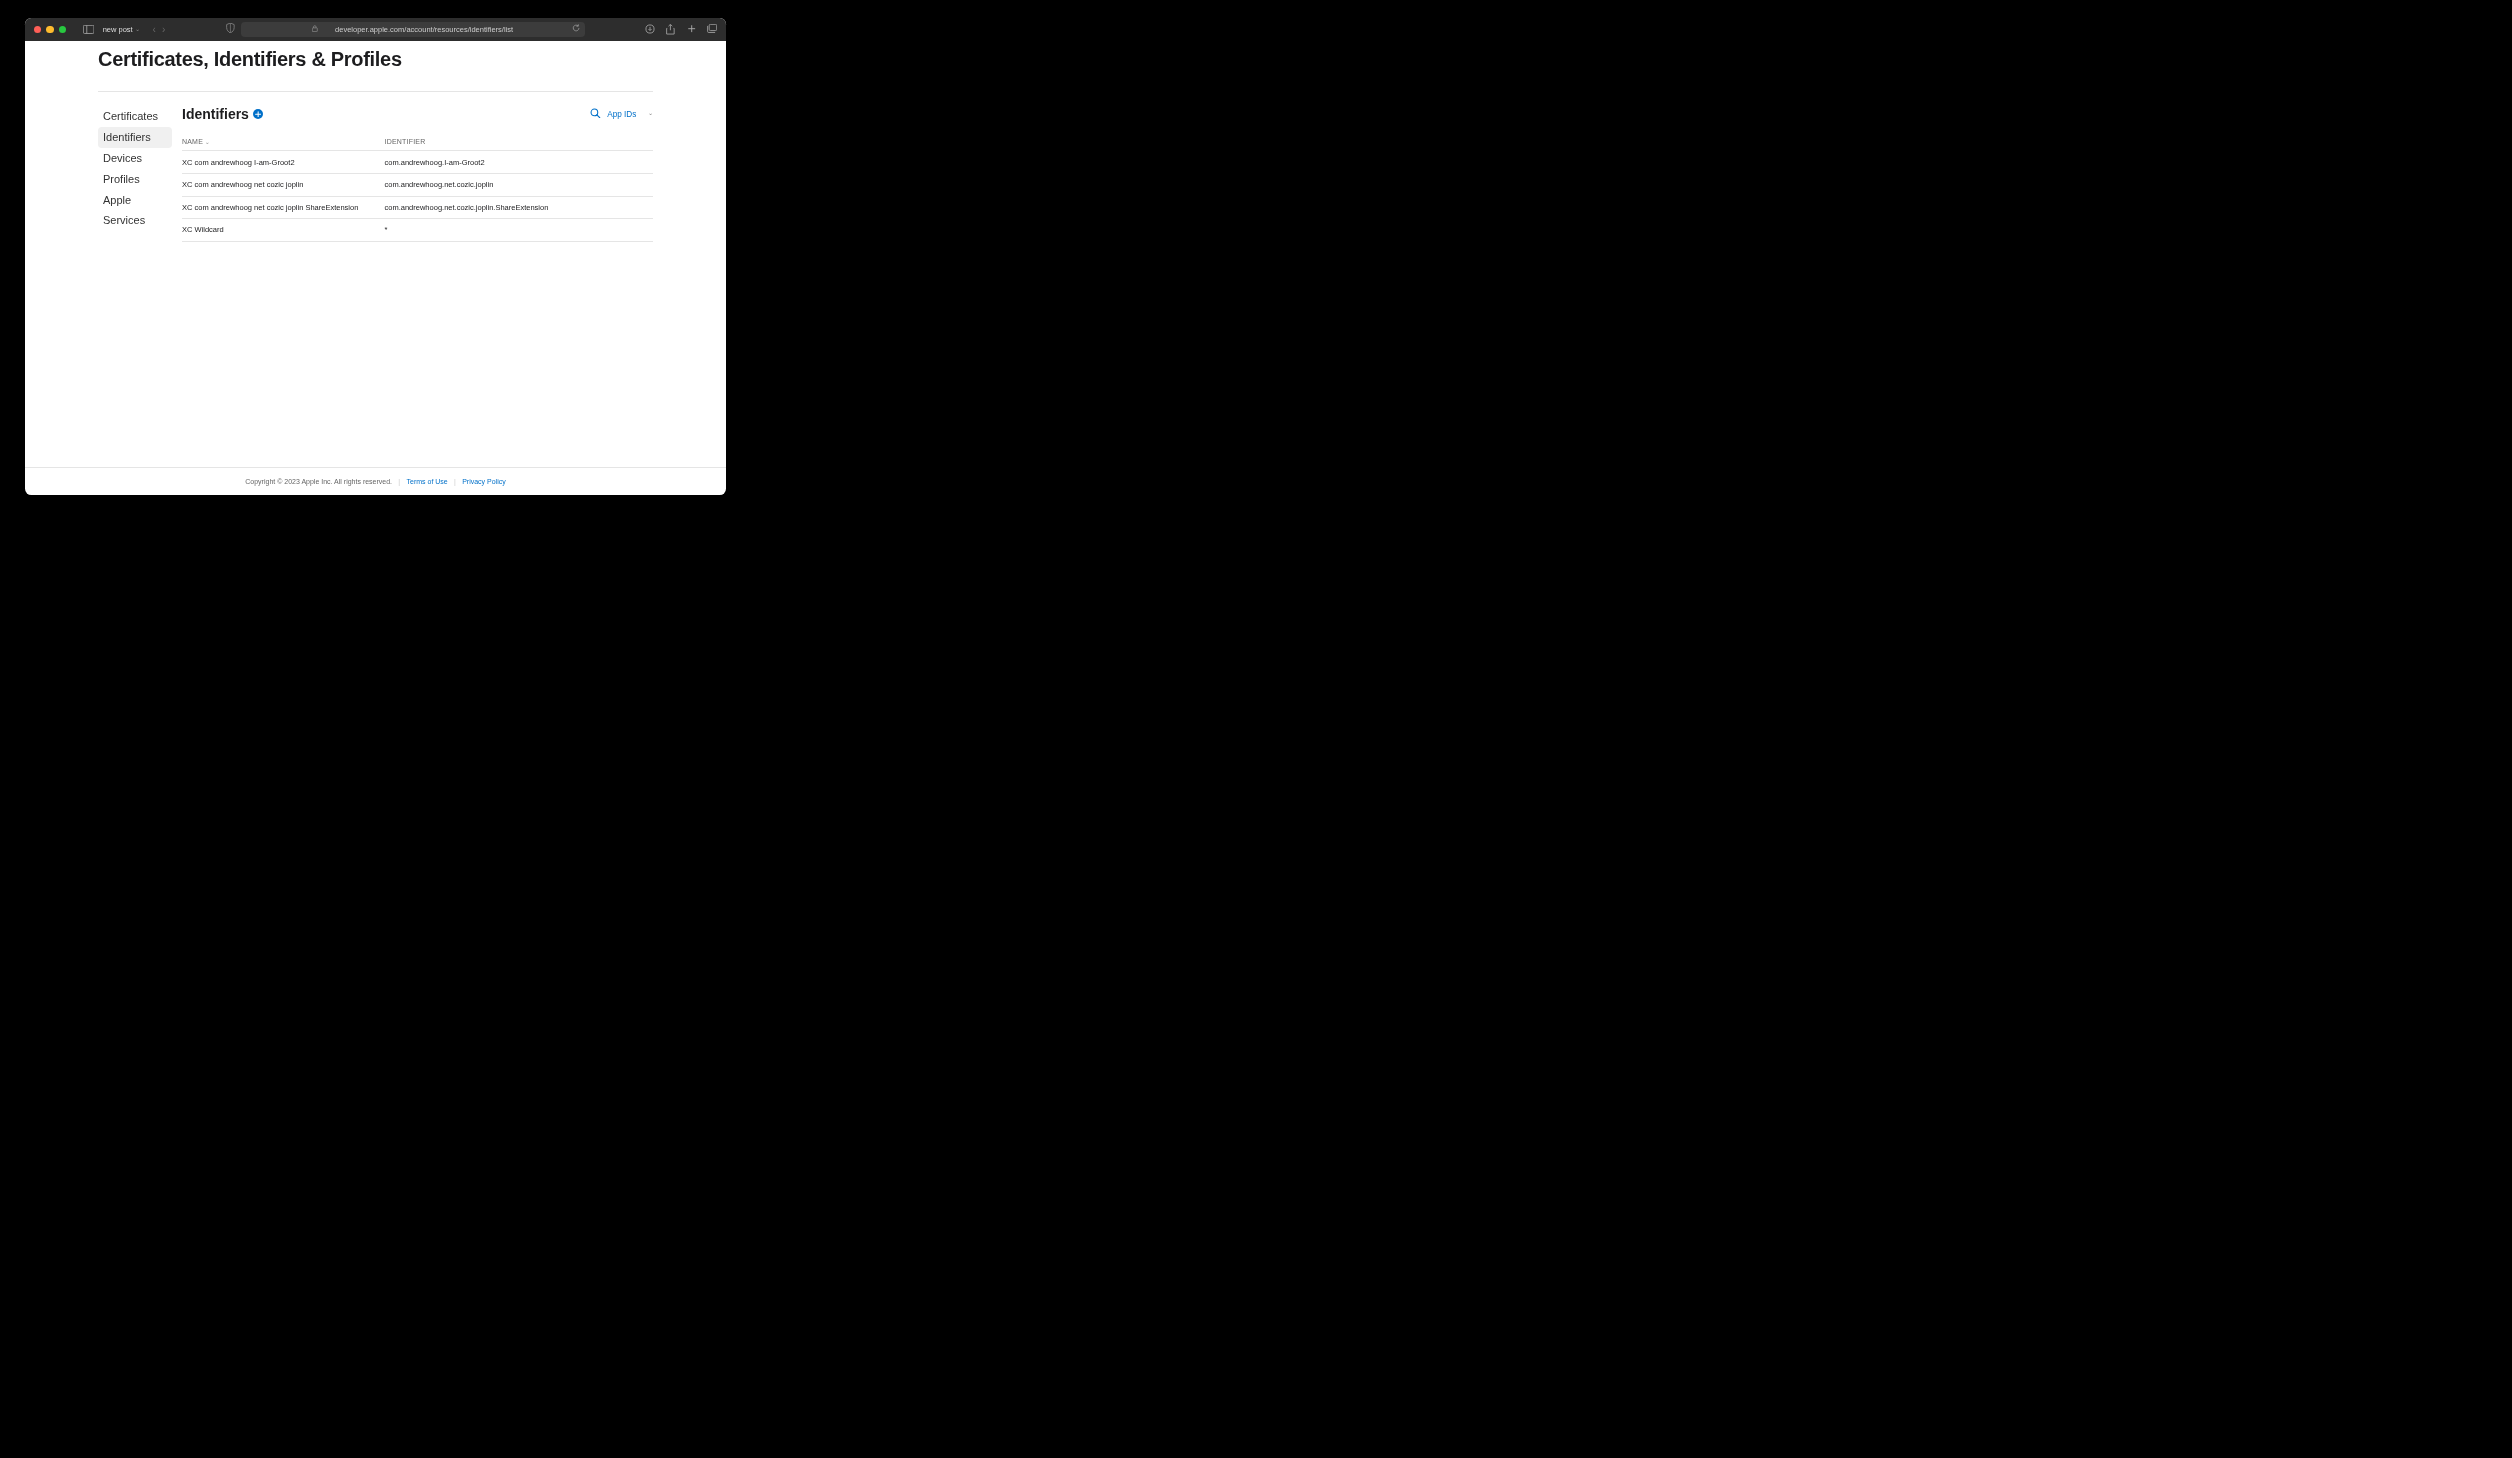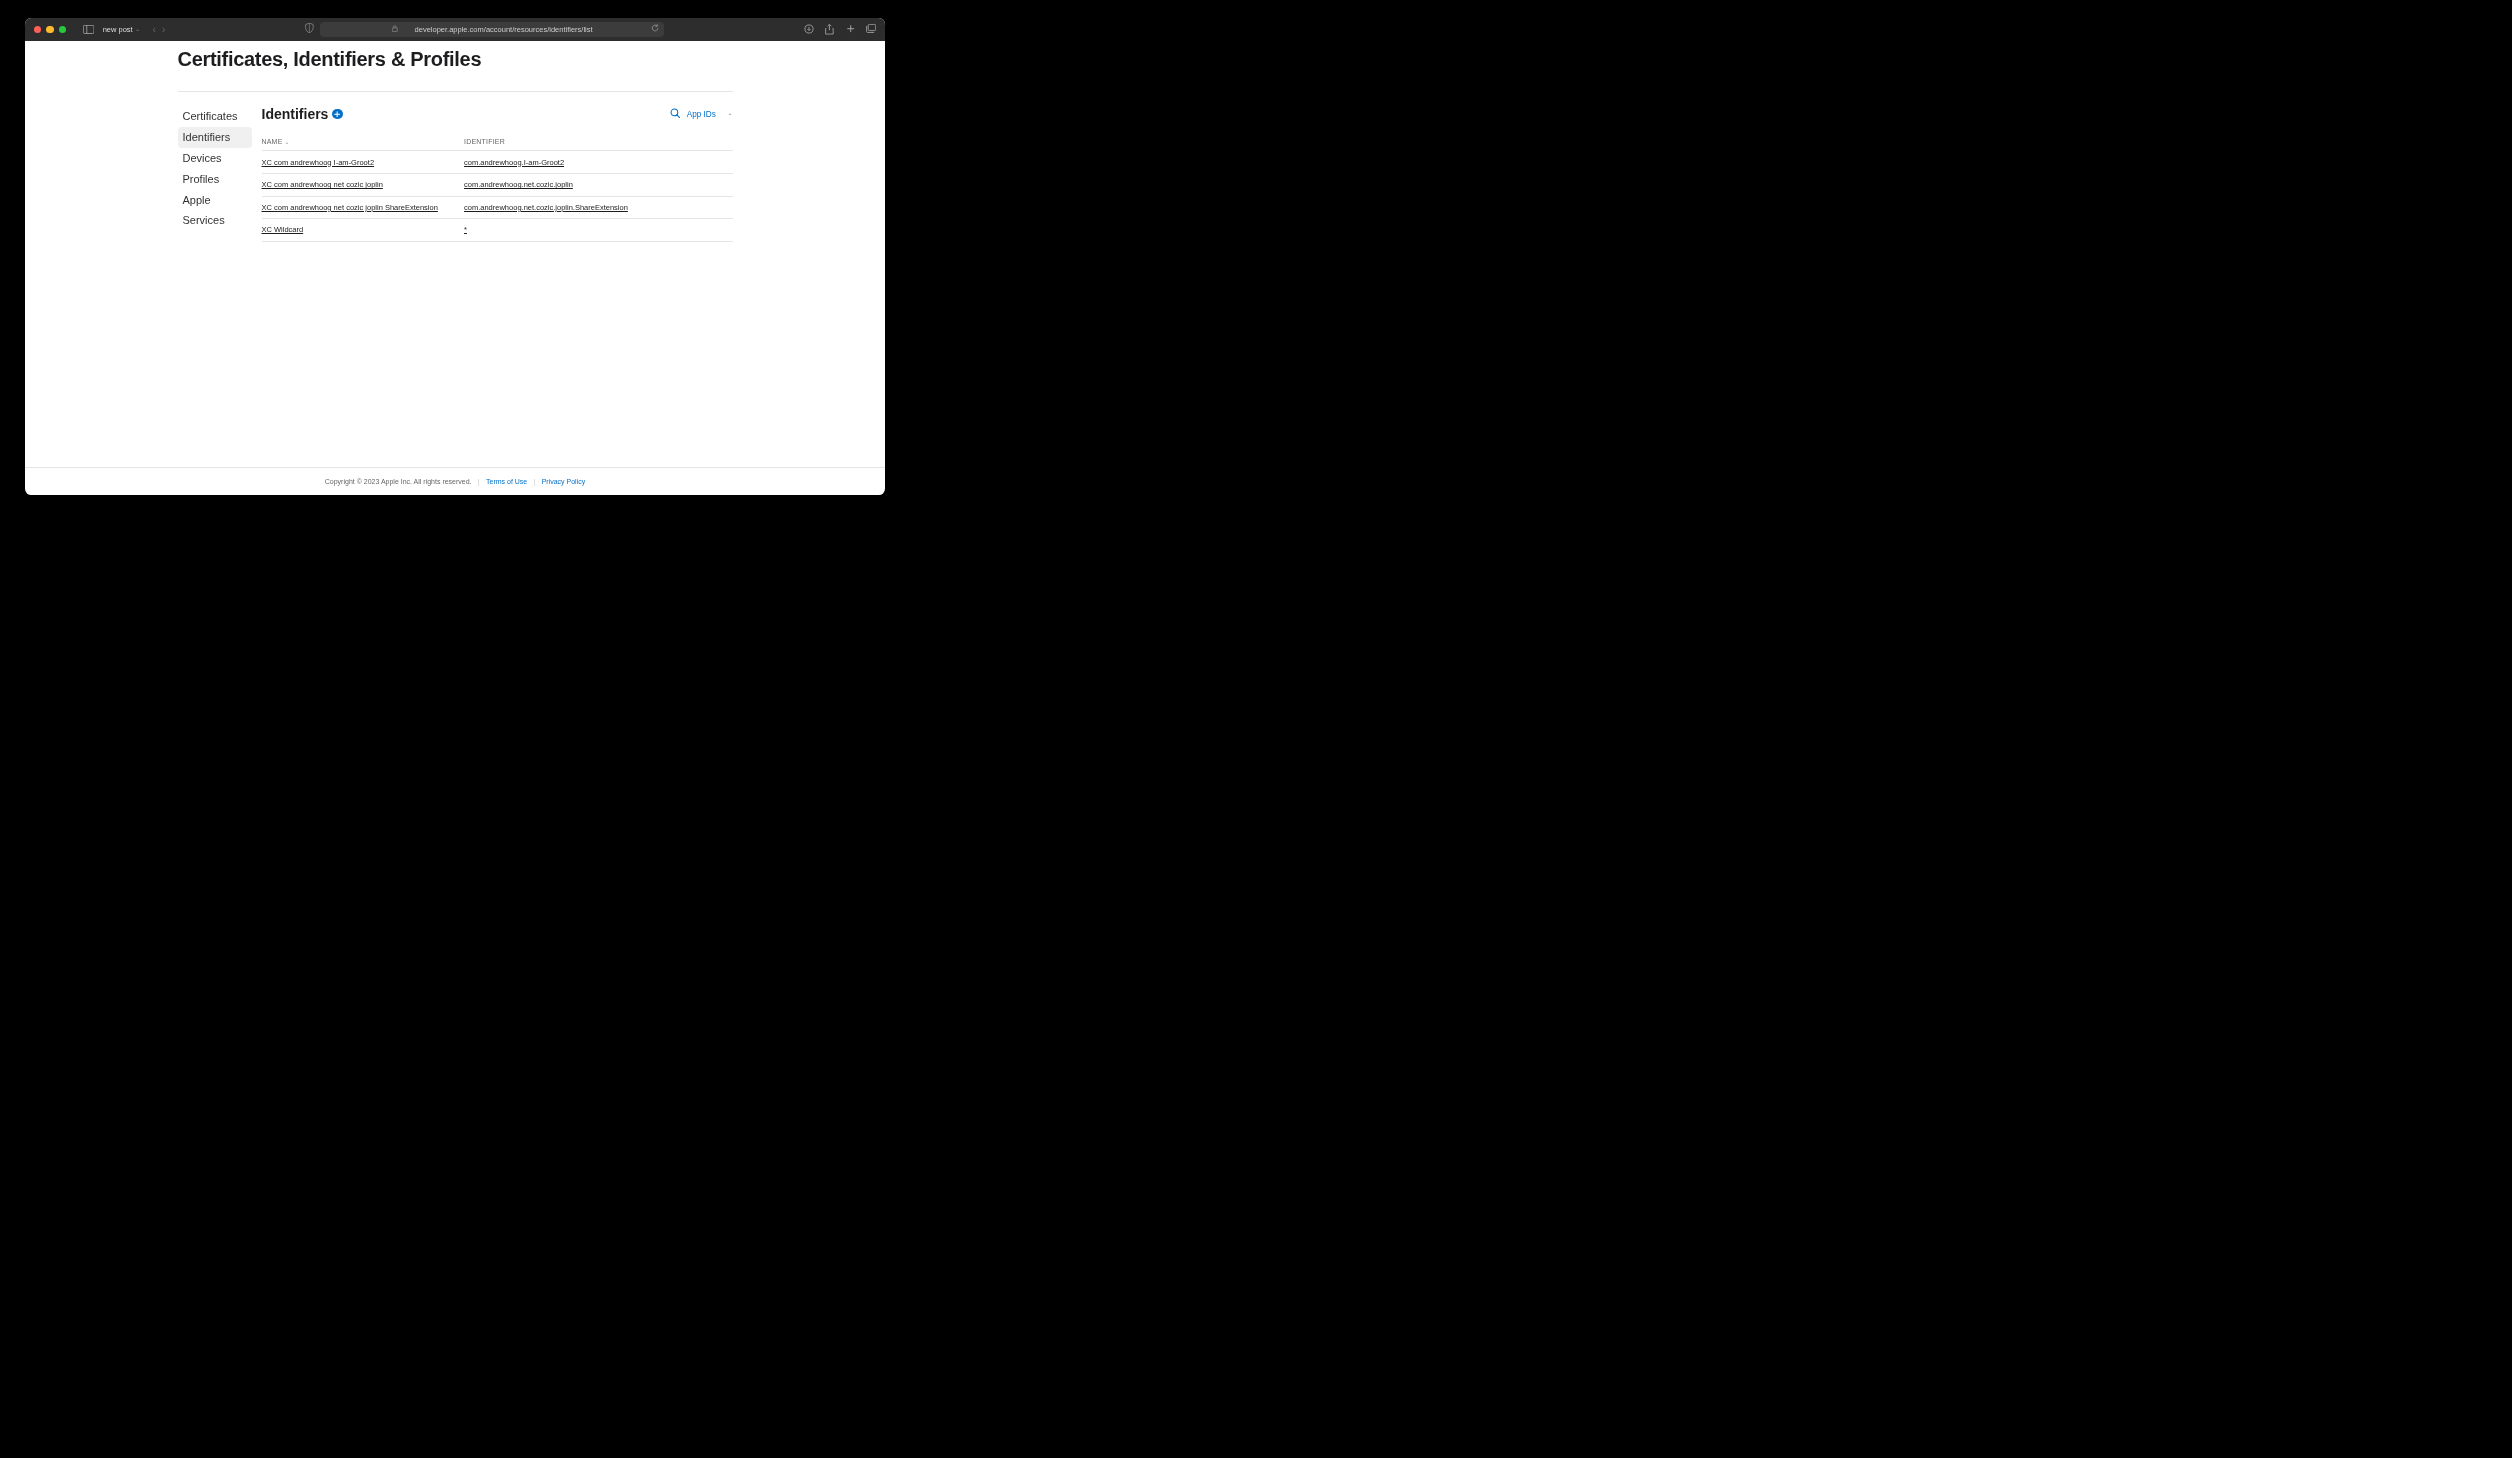--- a/index.html
+++ b/index.html
@@ -7,21 +7,21 @@
       background: #000;
       font-family: -apple-system, BlinkMacSystemFont, "SF Pro Text", "Helvetica Neue", Arial, sans-serif;
       width: 912px;
       height: 527px;
       overflow: hidden;
     }
     .window {
       position: absolute;
       top: 18px;
       left: 25px;
-      width: 860px;
+      width: 701px;
       height: 477px;
       background: #fff;
       border-radius: 6.3px;
       overflow: hidden;
       box-shadow: 0 6.3px 25px rgba(0,0,0,0.5);
       display: flex;
       flex-direction: column;
     }
     
     .titlebar {
@@ -129,21 +129,20 @@
       padding: 5px 0 5px 0;
       border-bottom: 0.6px solid #e5e5e5;
       letter-spacing: 0.2px;
     }
     thead th .sort { font-size:5.6px; color:#999; margin-left:1.9px;}
     tbody td {
       font-size: 7.5px;
       color: #1d1d1f;
       padding: 6.3px 0;
       border-bottom: 0.6px solid #e5e5e5;
-      text-decoration: underline;
     }
     .col-name { width: 43%; }
 
     
     .footer {
       height: 28px;
       border-top: 0.6px solid #e5e5e5;
       display:flex; align-items:center; justify-content:center;
       font-size: 7px;
       color: #666;

